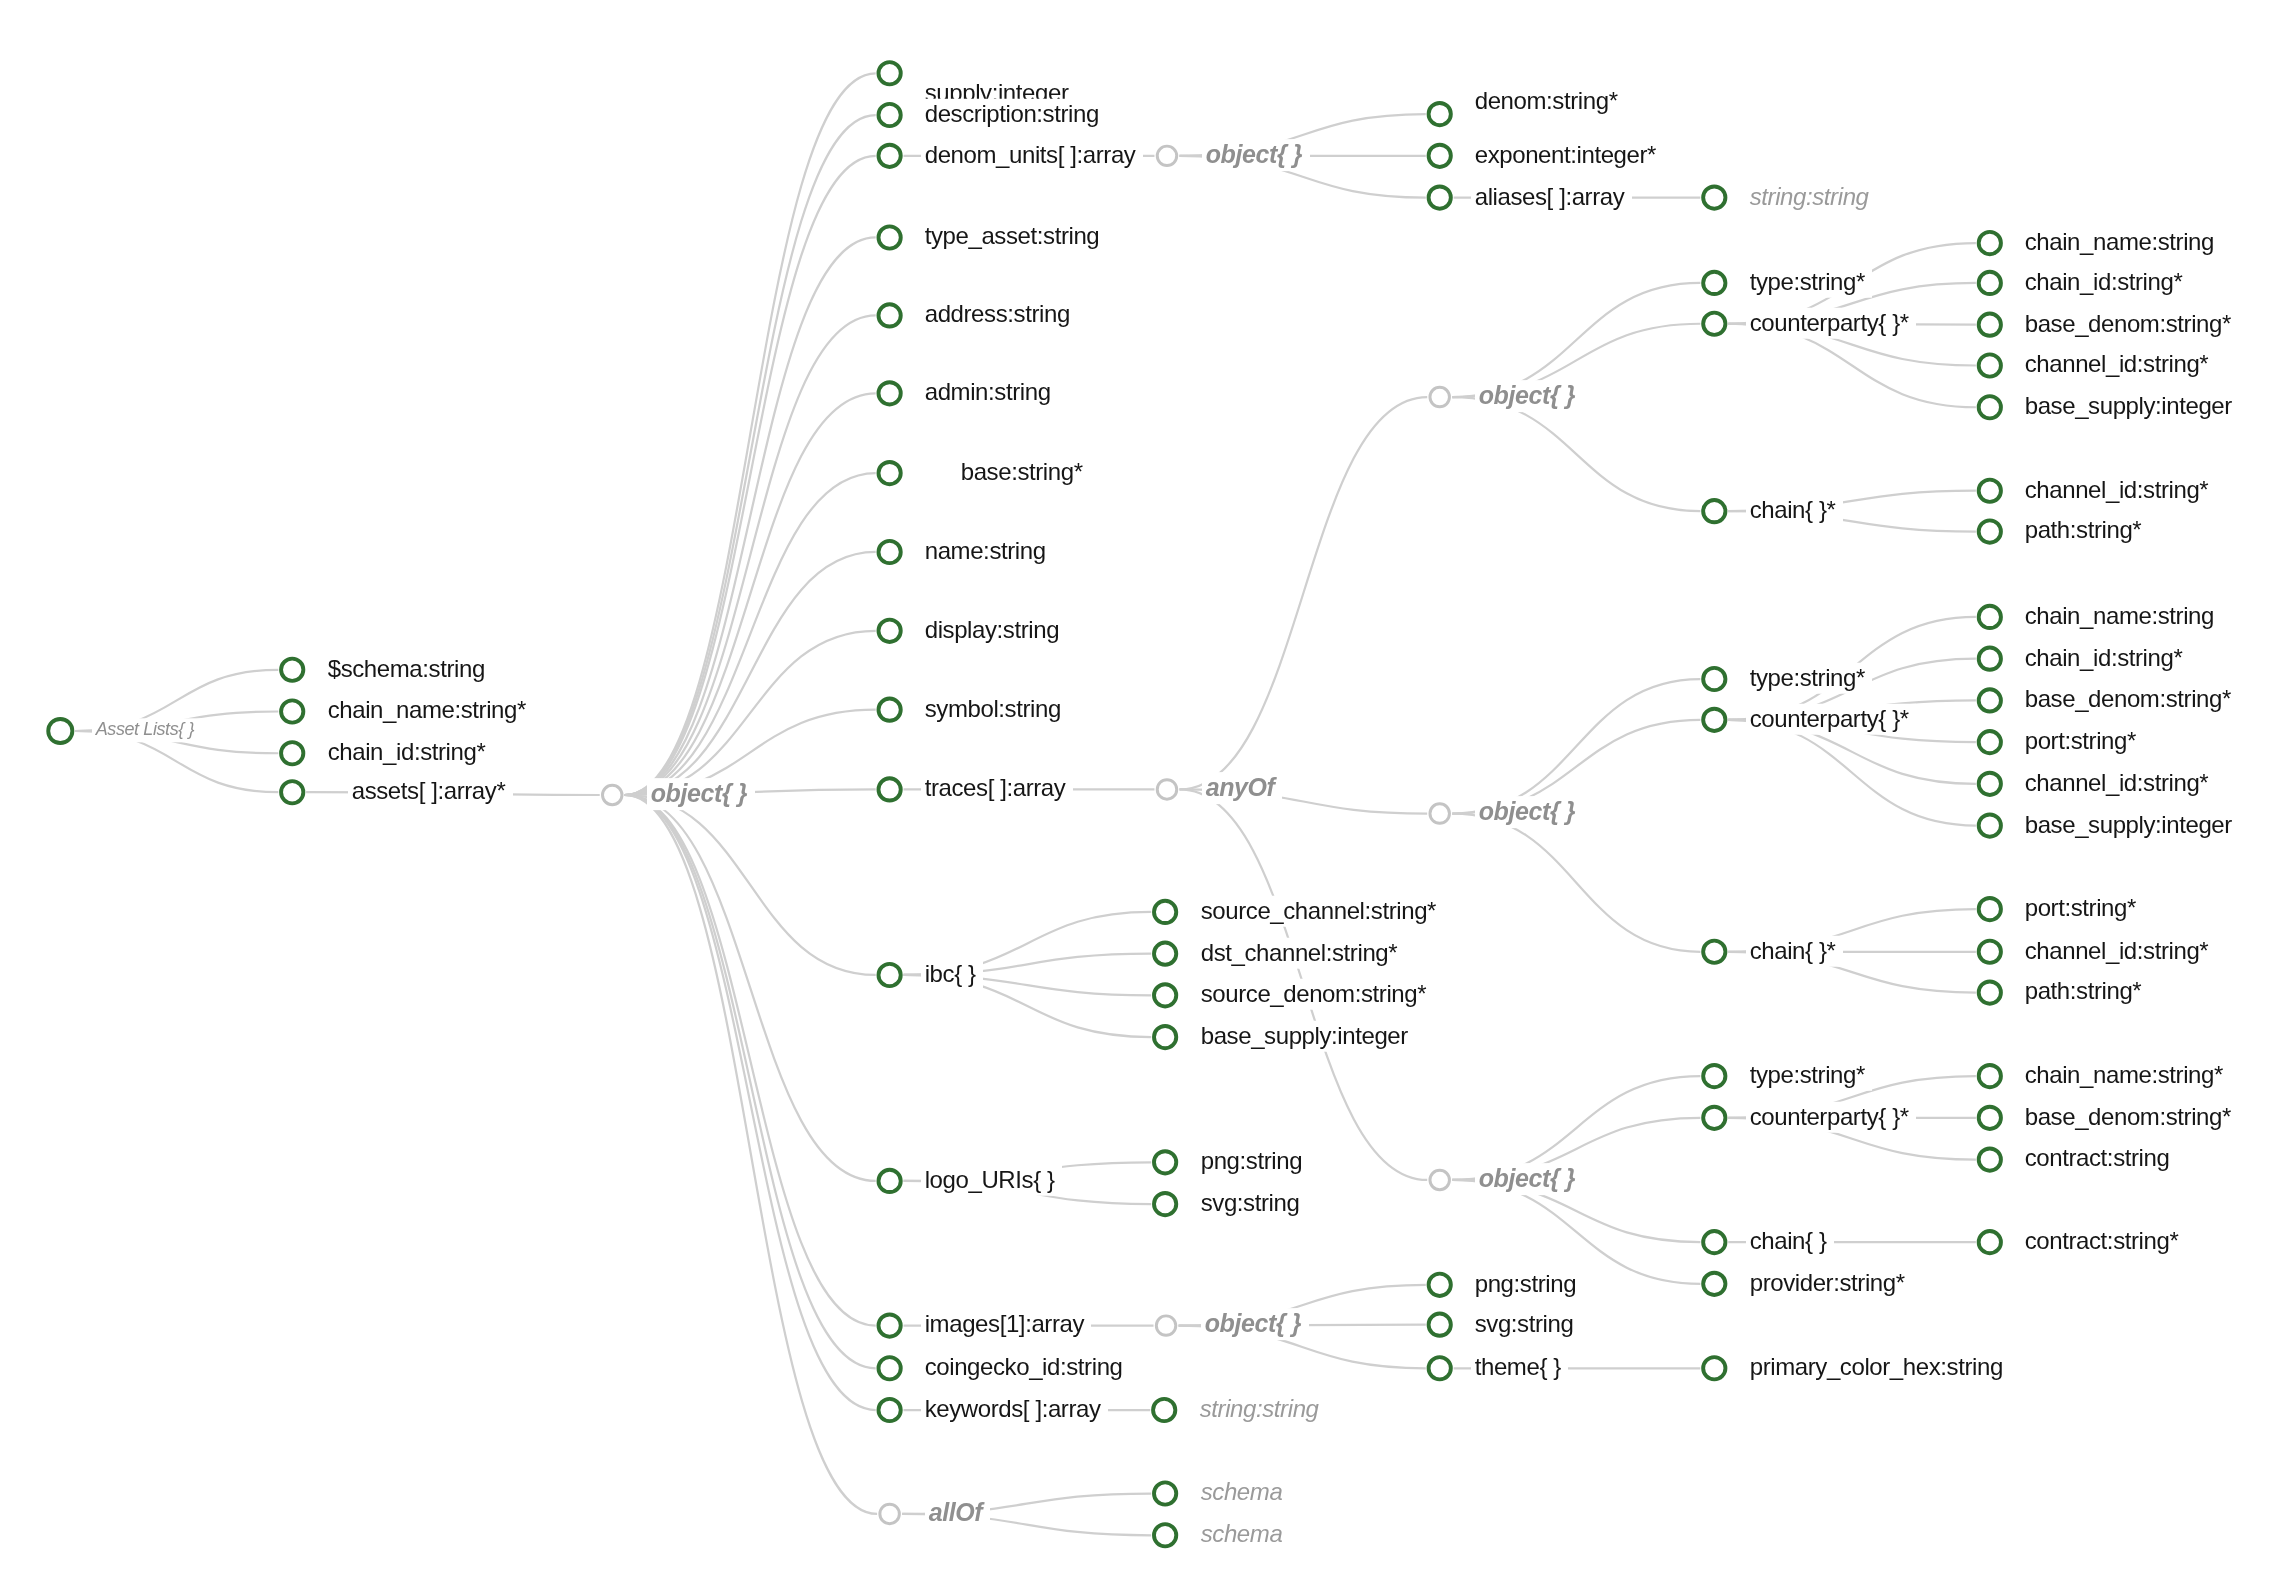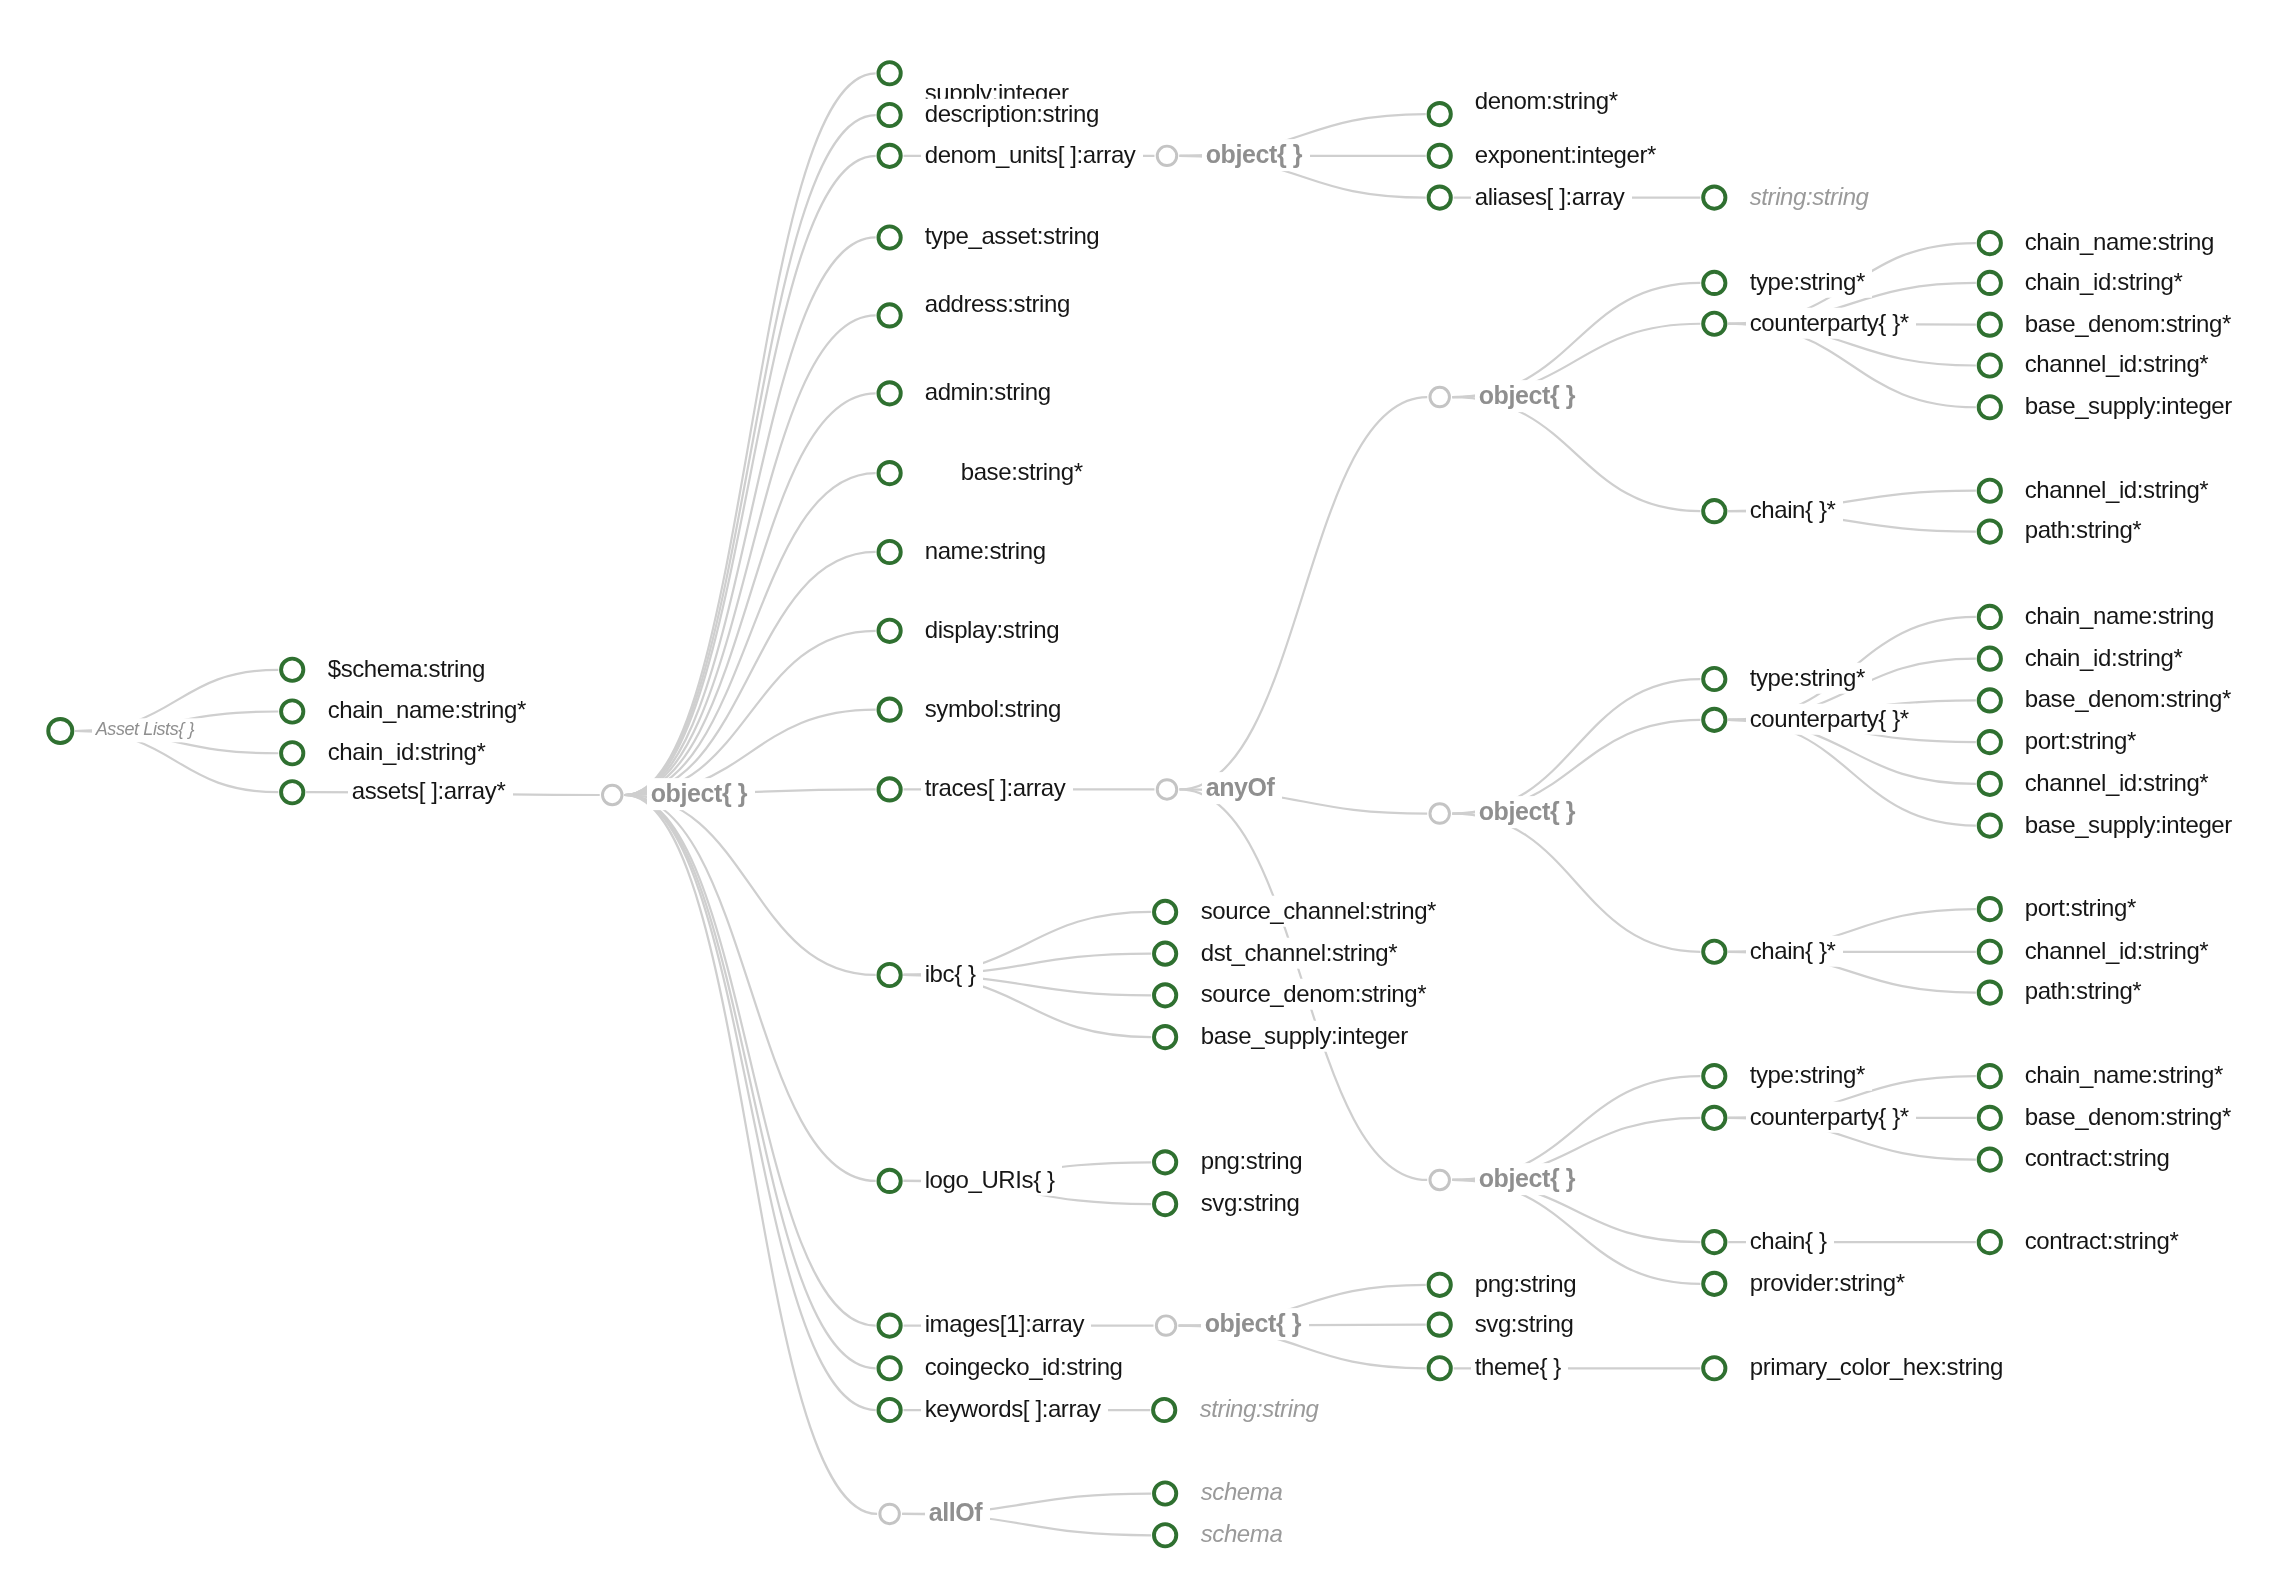--- a/index.html
+++ b/index.html
@@ -7,21 +7,21 @@
        font-family:"Liberation Sans", sans-serif;}
   #canvas{position:absolute;inset:0;width:2295px;height:1590px;}
   #canvas svg{position:absolute;left:0;top:0;}
   path.edge{fill:none;stroke:var(--edge,#cfcfcf);stroke-width:2.4px;}
   circle.node{fill:#ffffff;}
   circle.property,circle.typeleaf,circle.root{stroke:var(--green,#2f7030);stroke-width:4.2px;}
   circle.hub{stroke:var(--hubring,#c4c4c4);stroke-width:3.2px;}
   .lbl{position:absolute;transform:translateY(-52%);white-space:nowrap;
        background:#ffffff;padding:0.9px 7.4px 2.8px 3.7px;letter-spacing:-0.4px;line-height:1.15;}
   .lbl.property{color:var(--text,#161616);font-size:24px;}
-  .lbl.hub{color:var(--muted,#8f8f8f);font-size:25px;font-weight:bold;}
+  .lbl.hub{color:var(--muted,#8f8f8f);font-size:25px;font-weight:bold;font-style:italic;}
   .lbl.typeleaf{color:#9a9a9a;font-size:24px;font-style:italic;}
   .lbl.root{color:var(--muted,#8f8f8f);font-size:18px;font-style:italic;}
 </style>
 </head>
 <body>
 
 <div id="canvas">
   <svg width="2295" height="1590" viewBox="0 0 2474 1714">
     <g>
         <path class="edge" d="M 81 788 C 190.5 788, 190.5 722, 300 722"></path>
@@ -188,21 +188,21 @@
     <div class="lbl hub" style="left: 647px; top: 795px;">object{ }</div>
     <div class="lbl property" style="left: 921px; top: 73px; margin-top: 21px;">supply:integer</div>
     <div class="lbl property" style="left: 921px; top: 115px;">description:string</div>
     <div class="lbl property" style="left: 921px; top: 156px;">denom_units[ ]:array</div>
     <div class="lbl hub" style="left: 1202px; top: 156px;">object{ }</div>
     <div class="lbl property" style="left: 1471px; top: 102px;">denom:string*</div>
     <div class="lbl property" style="left: 1471px; top: 156px;">exponent:integer*</div>
     <div class="lbl property" style="left: 1471px; top: 198px;">aliases[ ]:array</div>
     <div class="lbl typeleaf" style="left: 1746px; top: 198px;">string:string</div>
     <div class="lbl property" style="left: 921px; top: 237px;">type_asset:string</div>
-    <div class="lbl property" style="left: 921px; top: 305px;">address:string</div>
+    <div class="lbl property" style="left: 921px; top: 315px;">address:string</div>
     <div class="lbl property" style="left: 921px; top: 393px;">admin:string</div>
     <div class="lbl property" style="left: 921px; top: 473px; margin-left: 36px;">base:string*</div>
     <div class="lbl property" style="left: 921px; top: 552px;">name:string</div>
     <div class="lbl property" style="left: 921px; top: 631px;">display:string</div>
     <div class="lbl property" style="left: 921px; top: 710px;">symbol:string</div>
     <div class="lbl property" style="left: 921px; top: 789px;">traces[ ]:array</div>
     <div class="lbl hub" style="left: 1202px; top: 789px;">anyOf</div>
     <div class="lbl hub" style="left: 1475px; top: 397px;">object{ }</div>
     <div class="lbl property" style="left: 1746px; top: 283px;">type:string*</div>
     <div class="lbl property" style="left: 1746px; top: 324px;">counterparty{ }*</div>

